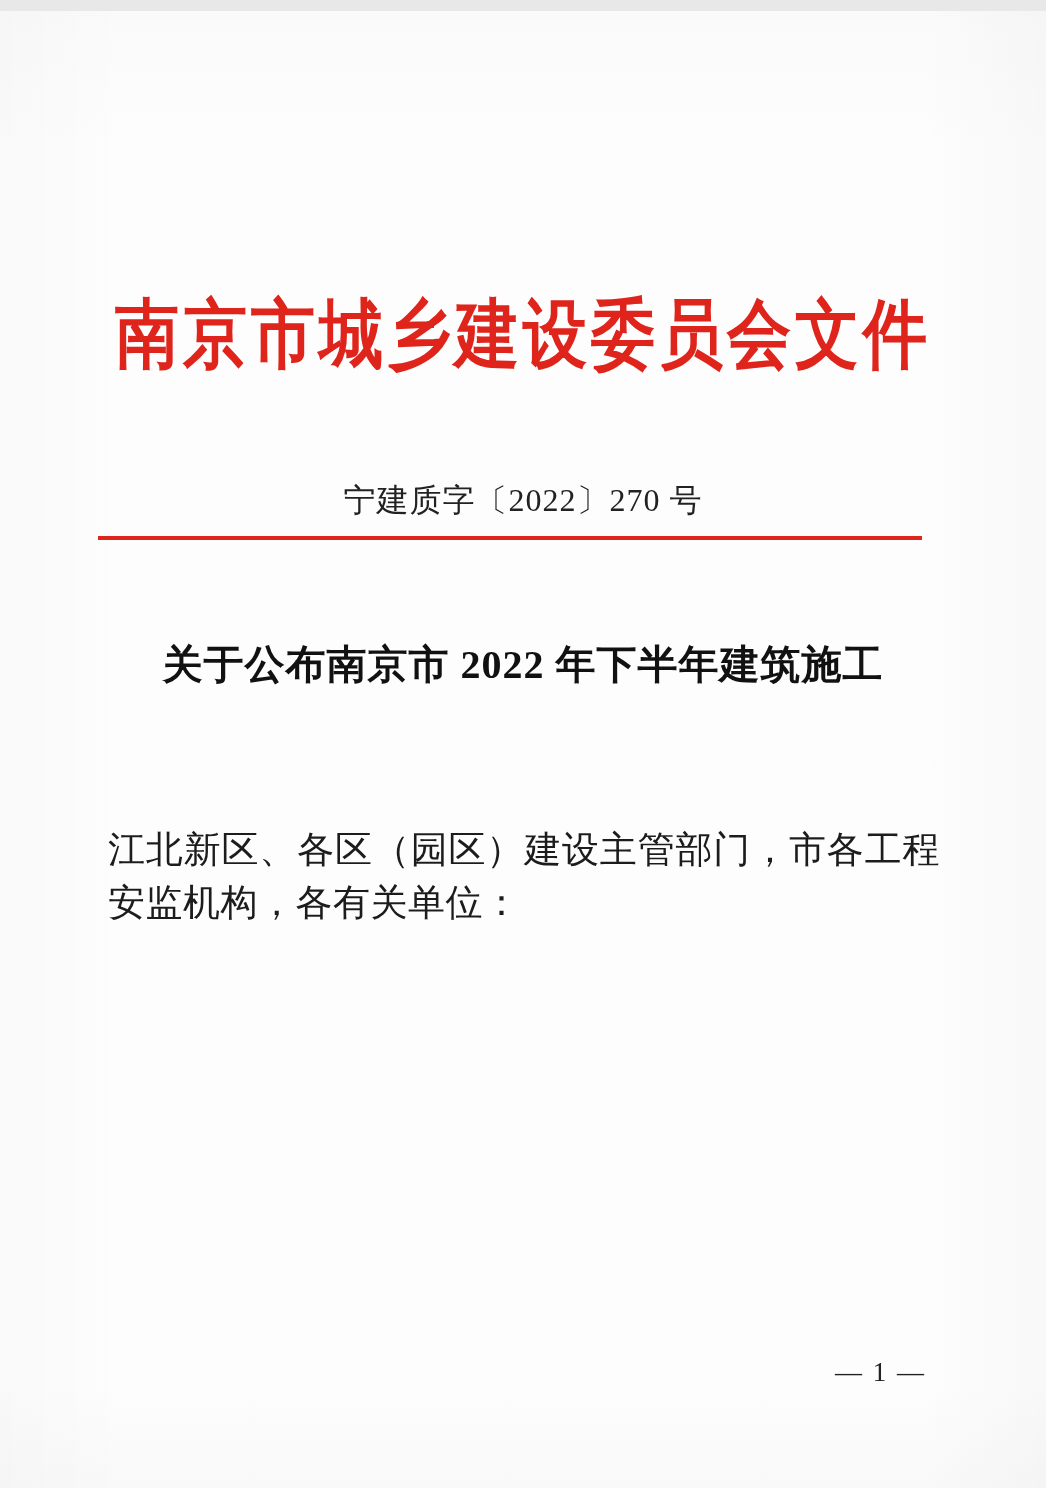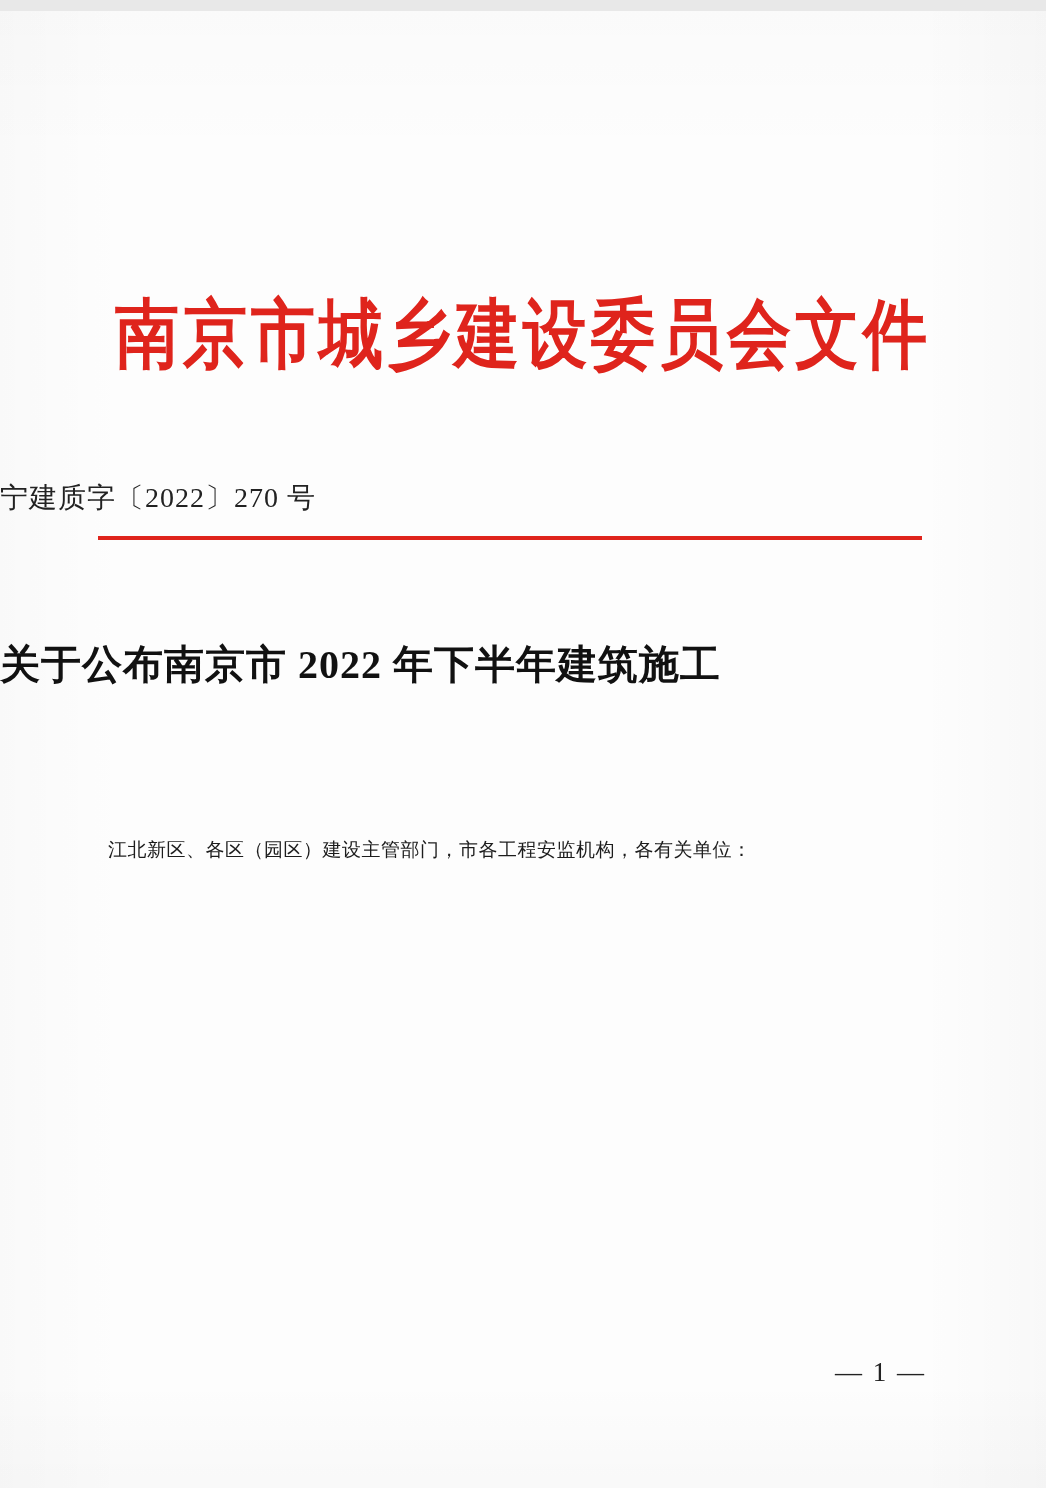--- a/index.html
+++ b/index.html
@@ -39,51 +39,51 @@
     color: #df241c;
     transform: scaleY(1.18);
     transform-origin: center top;
     white-space: nowrap;
   }
   .doc-number {
     position: absolute;
     top: 468px;
     left: 0;
     width: 100%;
-    text-align: left;
-    font-size: 28px;
+    text-align: center;
+    font-size: 32px;
     letter-spacing: 1px;
     color: #222;
   }
   .red-line {
     position: absolute;
     top: 525px;
     left: 98px;
     width: 824px;
     height: 4px;
     background: #df241c;
   }
   .doc-title {
     position: absolute;
     top: 620px;
     left: 0;
     width: 100%;
-    text-align: left;
+    text-align: center;
     font-weight: bold;
     font-size: 40px;
     line-height: 67px;
     letter-spacing: 1px;
     color: #111;
   }
   .body-text {
     position: absolute;
     top: 812px;
     left: 108px;
     width: 832px;
-    font-size: 19px;
+    font-size: 37px;
     line-height: 53px;
     letter-spacing: 0.5px;
     color: #1c1c1c;
   }
   .body-text p {
     margin: 0;
     text-align: justify;
     text-justify: inter-ideograph;
   }
   .body-text p.indent {

